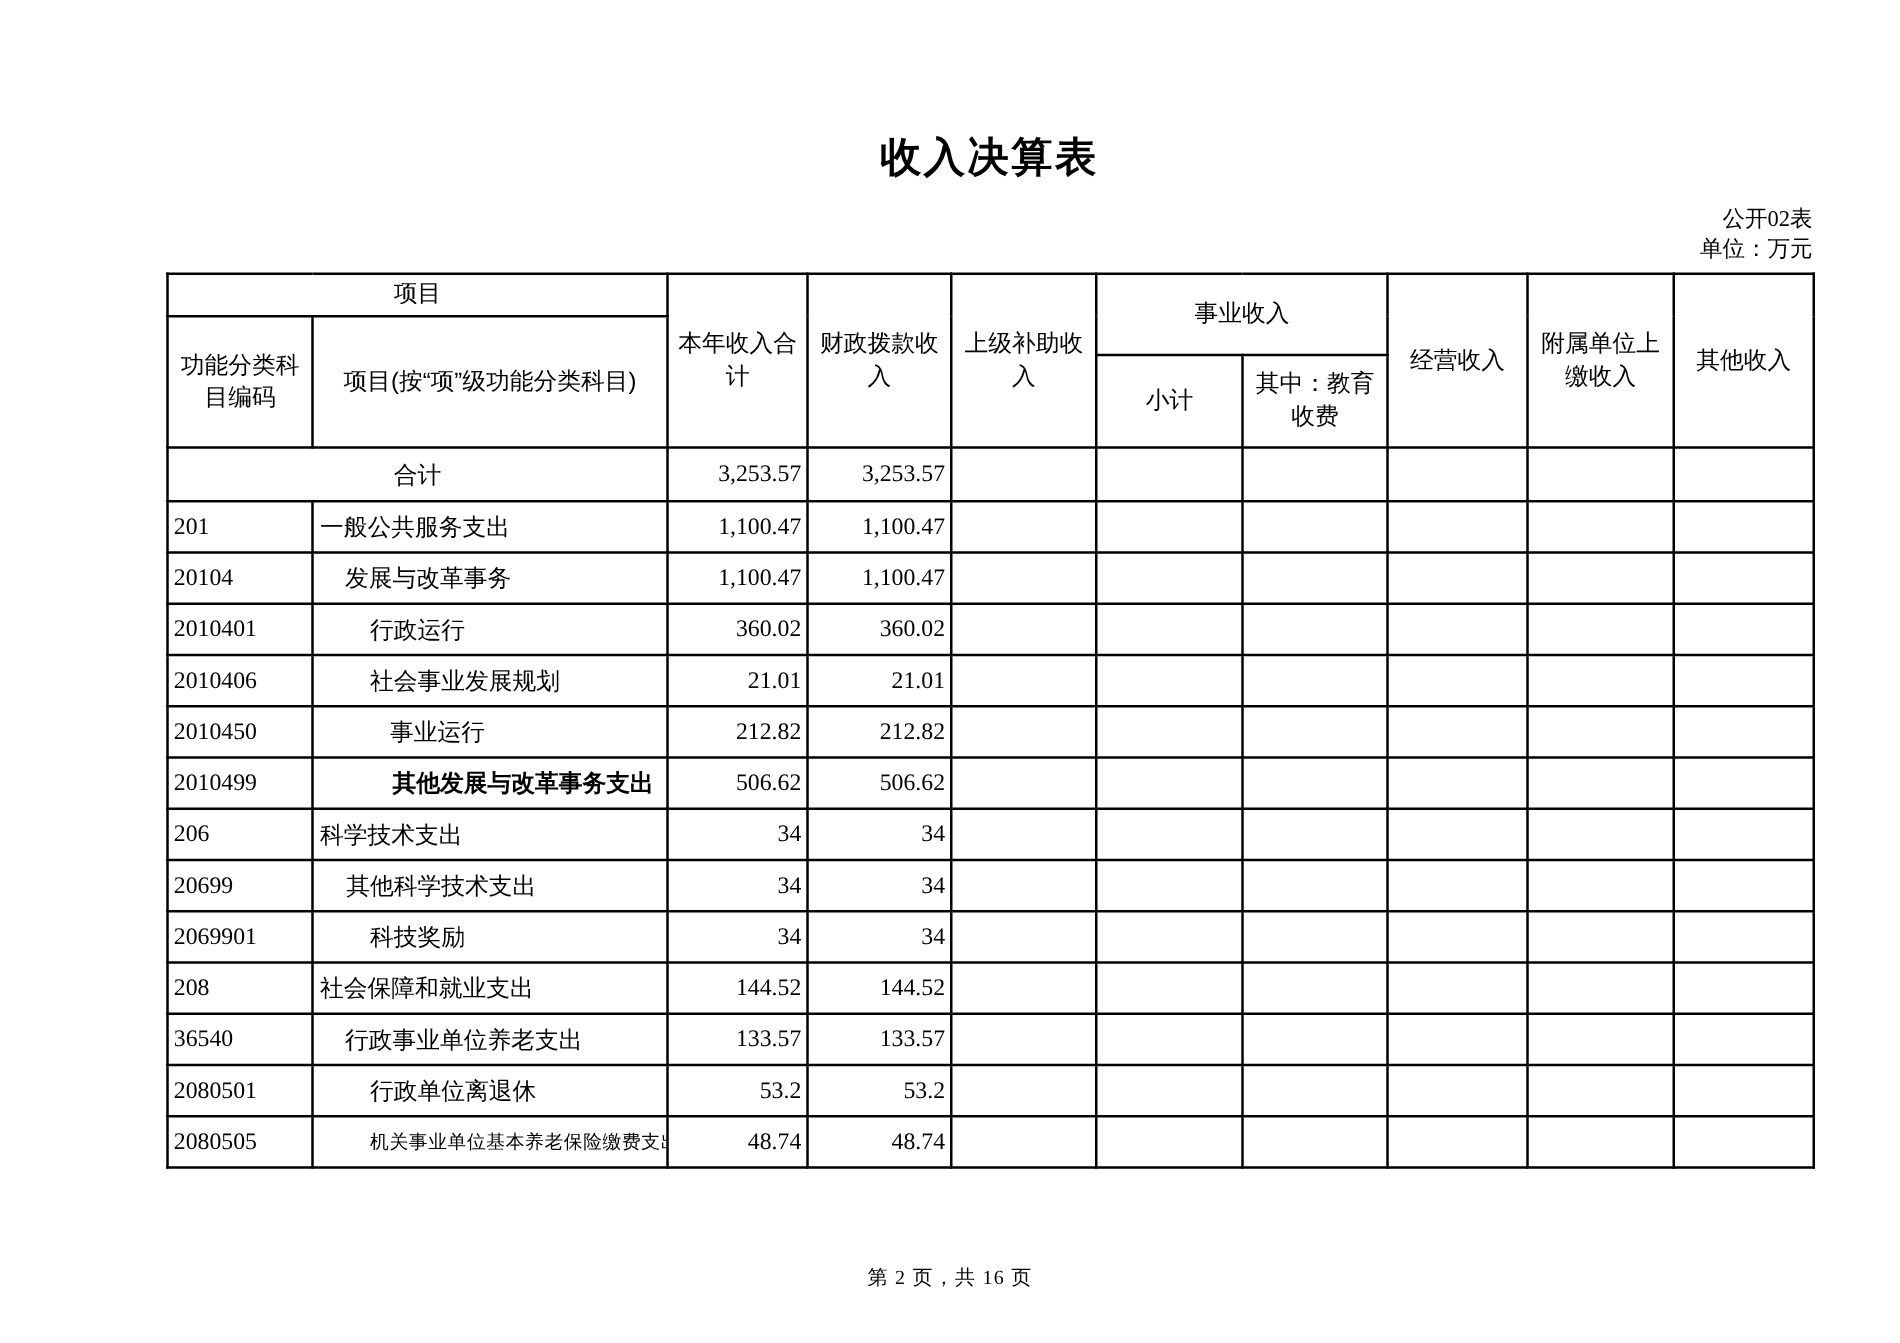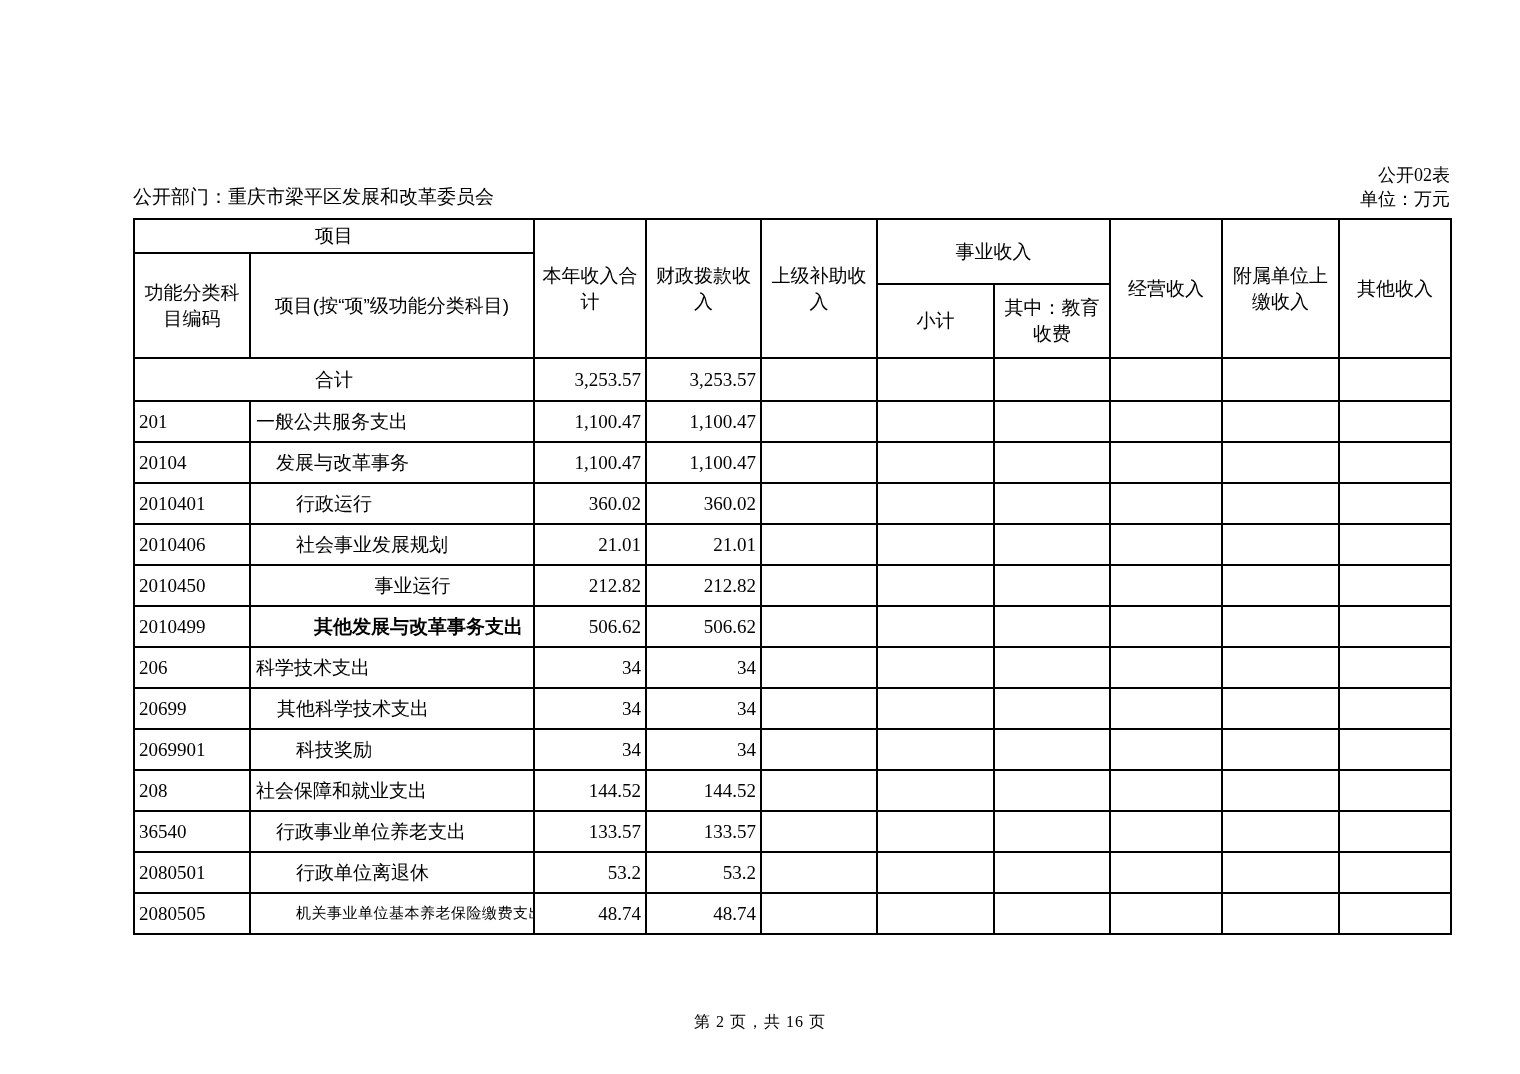--- a/index.html
+++ b/index.html
@@ -78,22 +78,22 @@
     text-align: center;
     font-size: 16px;
     letter-spacing: 1px;
   }
 </style>
 </head>
 <body>
 
 <div class="page">
 
+  <div class="doc-title">收入决算表</div>
   <div class="form-label">公开02表</div>
-  <div class="dept-label">公开部门：重庆市梁平区发展和改革委员会</div>
   <div class="unit-label">单位：万元</div>
 
   <table class="main">
     <colgroup>
       <col style="width:116px">
       <col style="width:284px">
       <col style="width:112px">
       <col style="width:115px">
       <col style="width:116px">
       <col style="width:117px">
@@ -177,21 +177,21 @@
           <td class="num">21.01</td>
           <td class="num"></td>
           <td class="num"></td>
           <td class="num"></td>
           <td class="num"></td>
           <td class="num"></td>
           <td class="num"></td>
         </tr>
         <tr>
           <td class="code">2010450</td>
-          <td class="name" style="padding-left: 45px; text-align: center;">事业运行</td>
+          <td class="name" style="padding-left: 61px;">事业运行</td>
           <td class="num">212.82</td>
           <td class="num">212.82</td>
           <td class="num"></td>
           <td class="num"></td>
           <td class="num"></td>
           <td class="num"></td>
           <td class="num"></td>
           <td class="num"></td>
         </tr>
         <tr>

